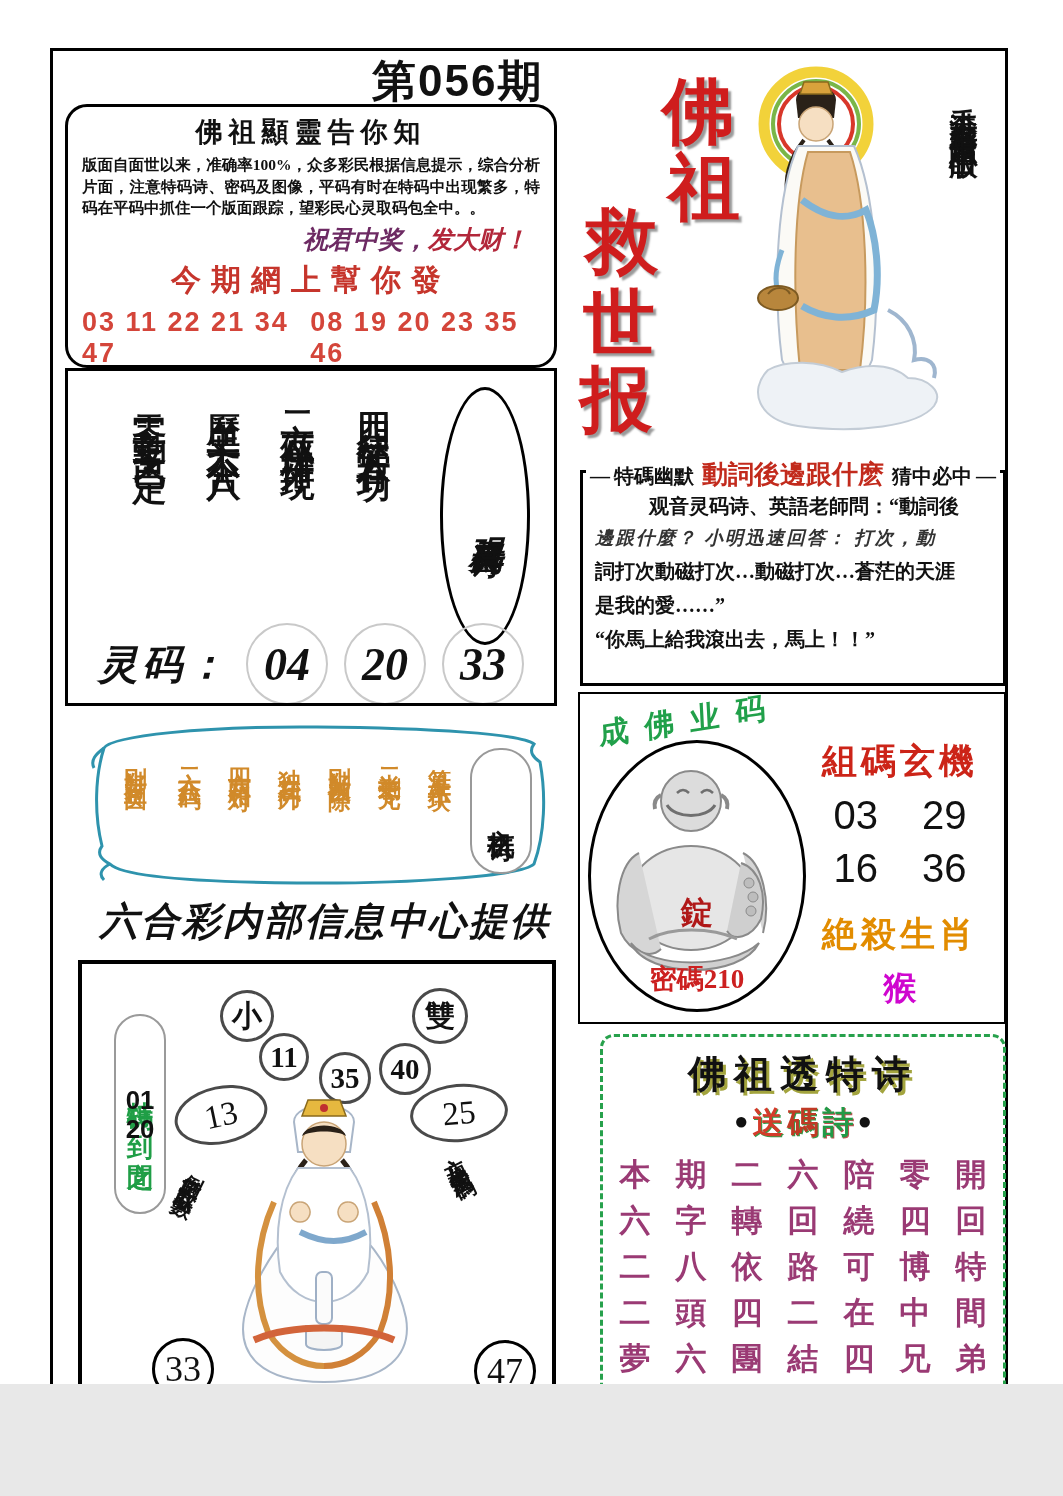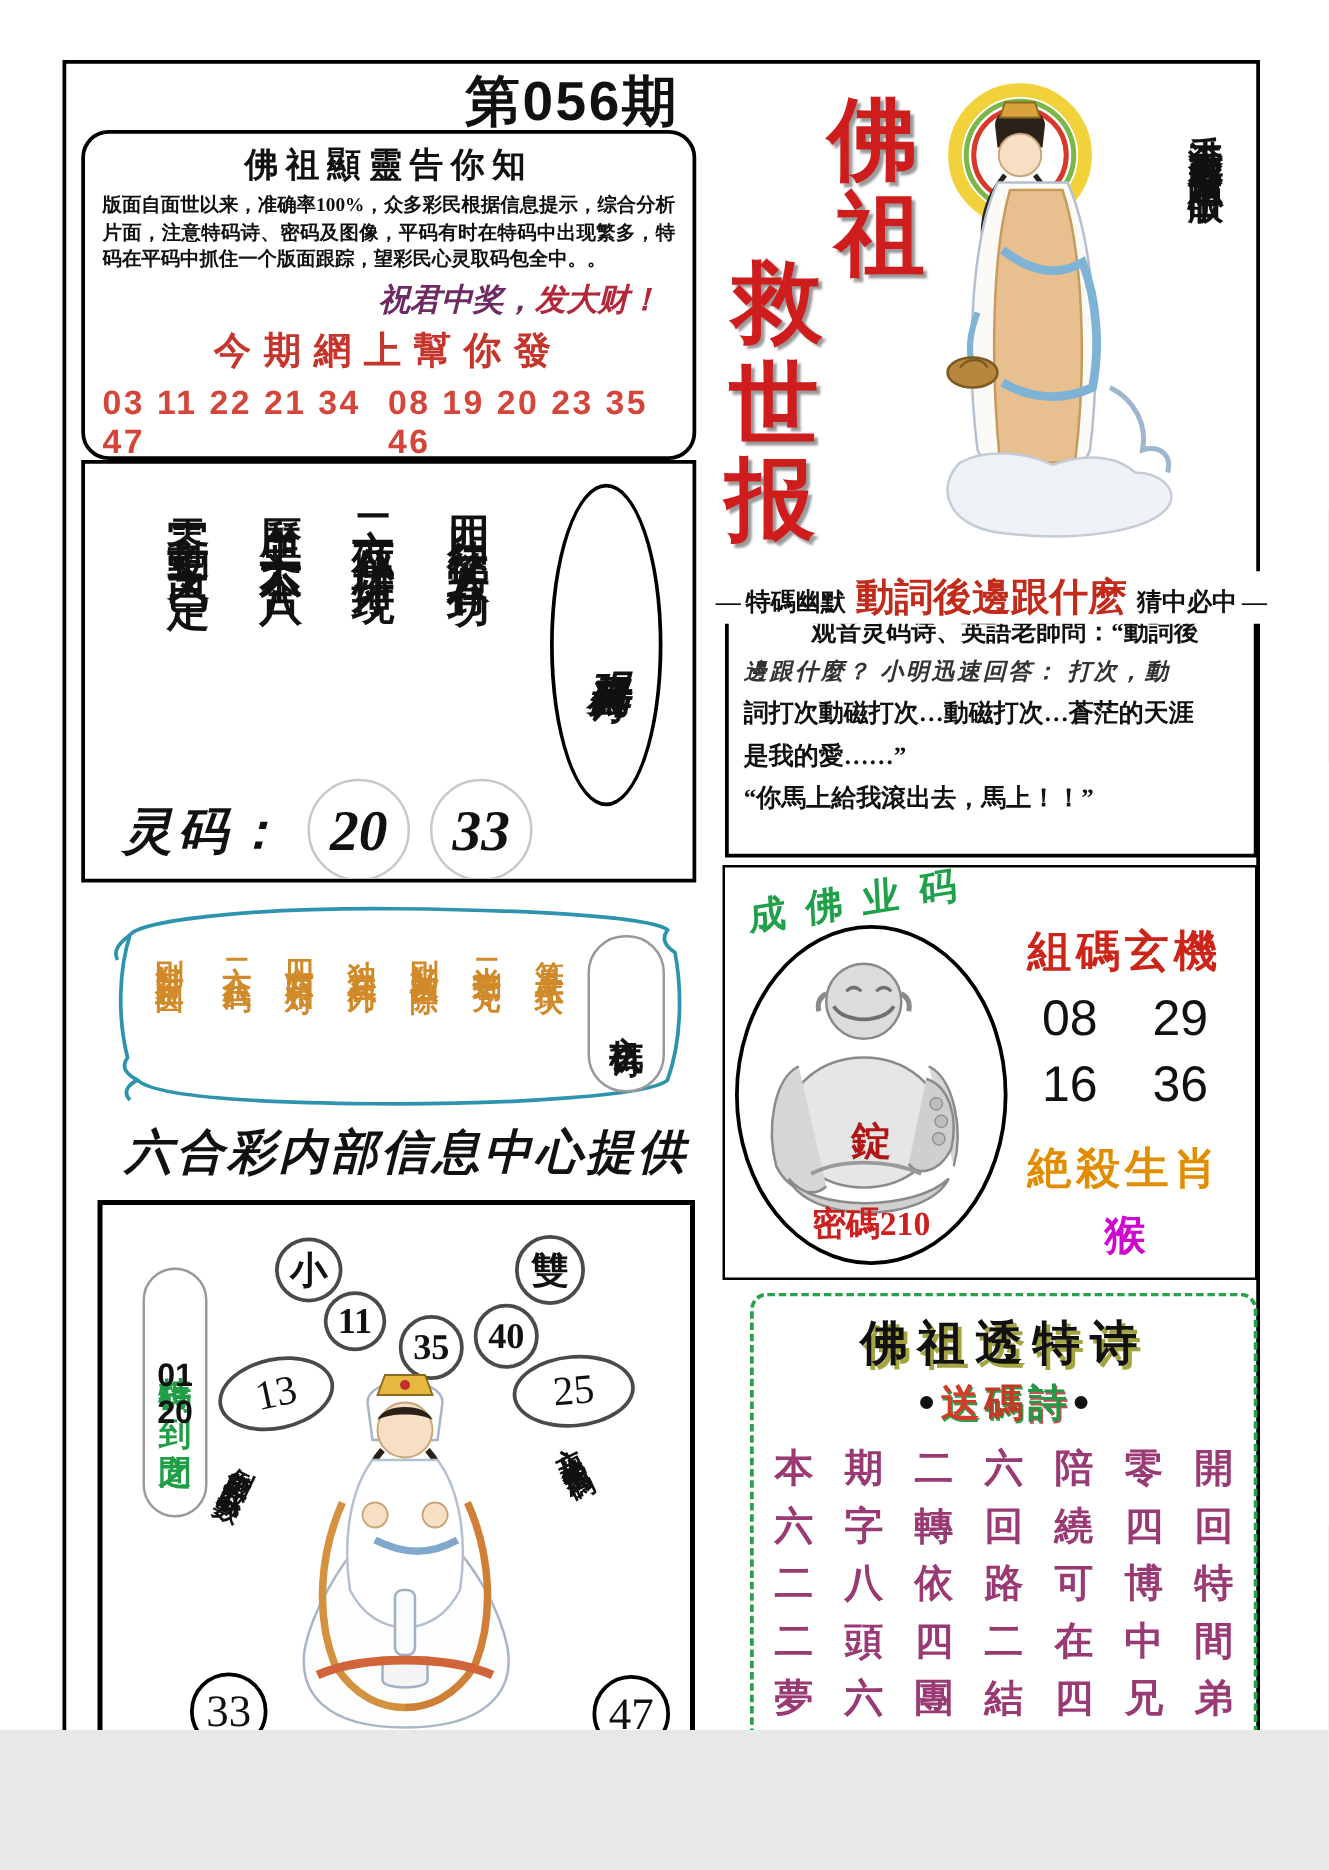--- a/index.html
+++ b/index.html
@@ -64,21 +64,21 @@
 
   
   .mast-char{position:absolute;font-size:72px;font-weight:bold;color:#cf1d1d;text-shadow:3px 3px 2px #9a9a9a;line-height:1;}
   .publisher{position:absolute;left:944px;top:86px;writing-mode:vertical-rl;text-orientation:upright;
              font-size:28px;letter-spacing:4px;font-weight:bold;}
 
   
   .joke{position:absolute;left:580px;top:470px;width:420px;height:210px;border:3px solid #000;}
   .joke-head{position:absolute;top:-16px;left:50%;transform:translateX(-50%);background:#fff;white-space:nowrap;padding:0 4px;}
   .joke-head .h1,.joke-head .h3{font-size:20px;font-weight:bold;color:#111;}
-  .joke-head .h2{font-size:31px;font-weight:bold;color:#c22a1c;margin:0 4px;}
+  .joke-head .h2{font-size:26px;font-weight:bold;color:#c22a1c;margin:0 4px;}
   .joke-head .dash{font-size:20px;font-weight:bold;}
   .joke-body{padding:16px 12px 0 12px;font-size:20px;line-height:1.7;font-weight:bold;}
   .joke-body .l1{padding-left:54px;}
   .joke-body .l2{font-size:18.5px;font-style:italic;letter-spacing:2px;color:#333;}
 
   
   .buddha{position:absolute;left:578px;top:692px;width:424px;height:328px;border:2px solid #000;}
   .green-label{position:absolute;left:18px;top:6px;font-size:30px;font-weight:bold;color:#21a04a;
                transform:rotate(-9deg) skewX(-6deg);letter-spacing:16px;white-space:nowrap;}
   .buddha-oval{position:absolute;left:8px;top:46px;width:212px;height:266px;border:3px solid #000;border-radius:50%;overflow:hidden;background:#fff;}
@@ -133,20 +133,21 @@
   <div class="lingma">
     <div class="col vcol" style="left:58px;">零二動零天已定</div>
     <div class="col vcol" style="left:132px;">歷史二六不合八</div>
     <div class="col vcol" style="left:206px;">二六做伴雄才現</div>
     <div class="col vcol" style="left:282px;">四四徒勞八有功</div>
     <div class="lingma-oval">
       <div class="vcol">观音灵码诗</div>
     </div>
     <div class="lingma-row">
       <span class="lingma-label">灵码：</span>
+      <span class="lingma-num">04</span>
       <span class="lingma-num">20</span>
       <span class="lingma-num">33</span>
     </div>
   </div>
 
   <div class="xuanji">
     <svg width="470" height="184" viewBox="0 0 470 184">
       <path d="M22,34 C30,22 120,12 235,13 C350,14 440,20 452,30 C446,38 452,44 458,48 C464,80 463,120 452,150 C440,162 330,170 215,169 C110,168 40,162 28,150 C20,146 14,140 20,132 C12,100 13,62 22,34 Z" fill="none" stroke="#2e93ad" stroke-width="3"></path>
       <path d="M22,34 C14,40 8,46 12,54 M28,150 C20,154 16,160 22,166" fill="none" stroke="#2e93ad" stroke-width="3"></path>
     </svg>
@@ -261,21 +262,21 @@
           <circle cx="160" cy="168" r="5" fill="#bdbdbd" stroke="#8a8a8a"></circle>
         <path d="M40,200 C60,226 140,226 168,200 C150,236 56,236 40,200 Z" fill="#d0d0d0" stroke="#8a8a8a" stroke-width="2"></path>
         <path d="M58,196 C80,184 120,184 146,196" fill="none" stroke="#9a9a9a" stroke-width="3"></path>
       </svg>
       <div class="belly-char">錠</div>
       <div class="secret-code">密碼210</div>
     </div>
     <div class="buddha-right">
       <div class="zuma-title">組碼玄機</div>
       <div class="zuma-row">
-        <span>08</span>
+        <span>03</span>
         <span>29</span>
       </div>
       <div class="zuma-row">
         <span>16</span>
         <span>36</span>
       </div>
       <div class="sha-title">絶殺生肖</div>
       <div class="animal">猴</div>
     </div>
   </div>

